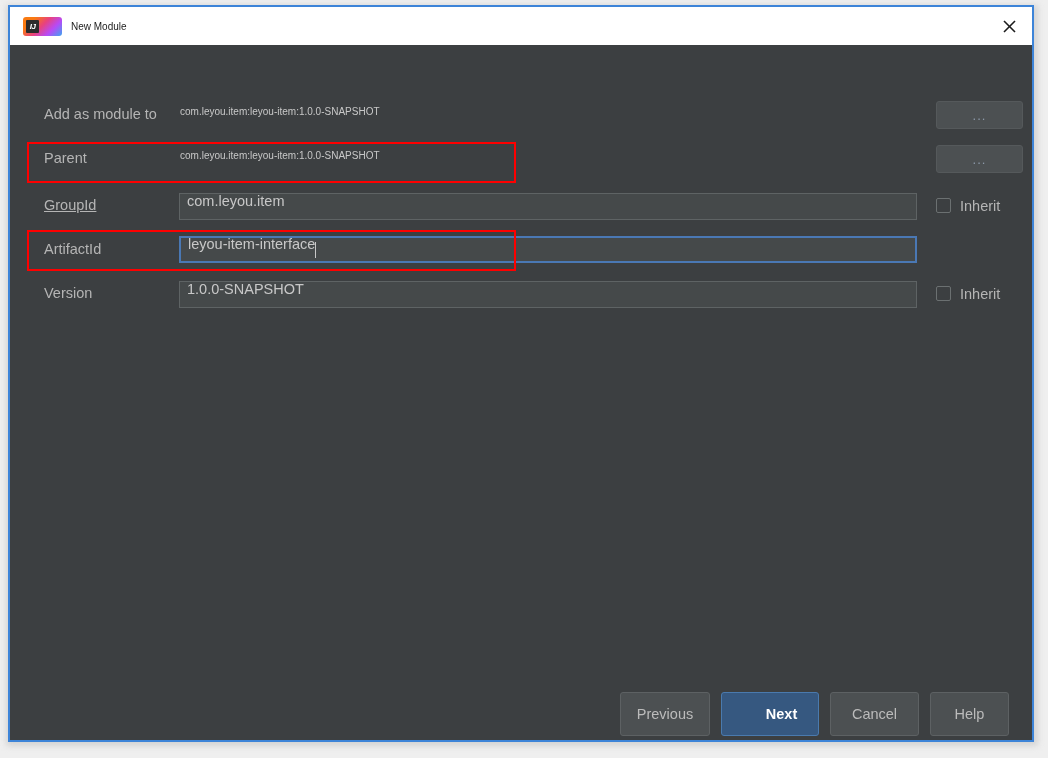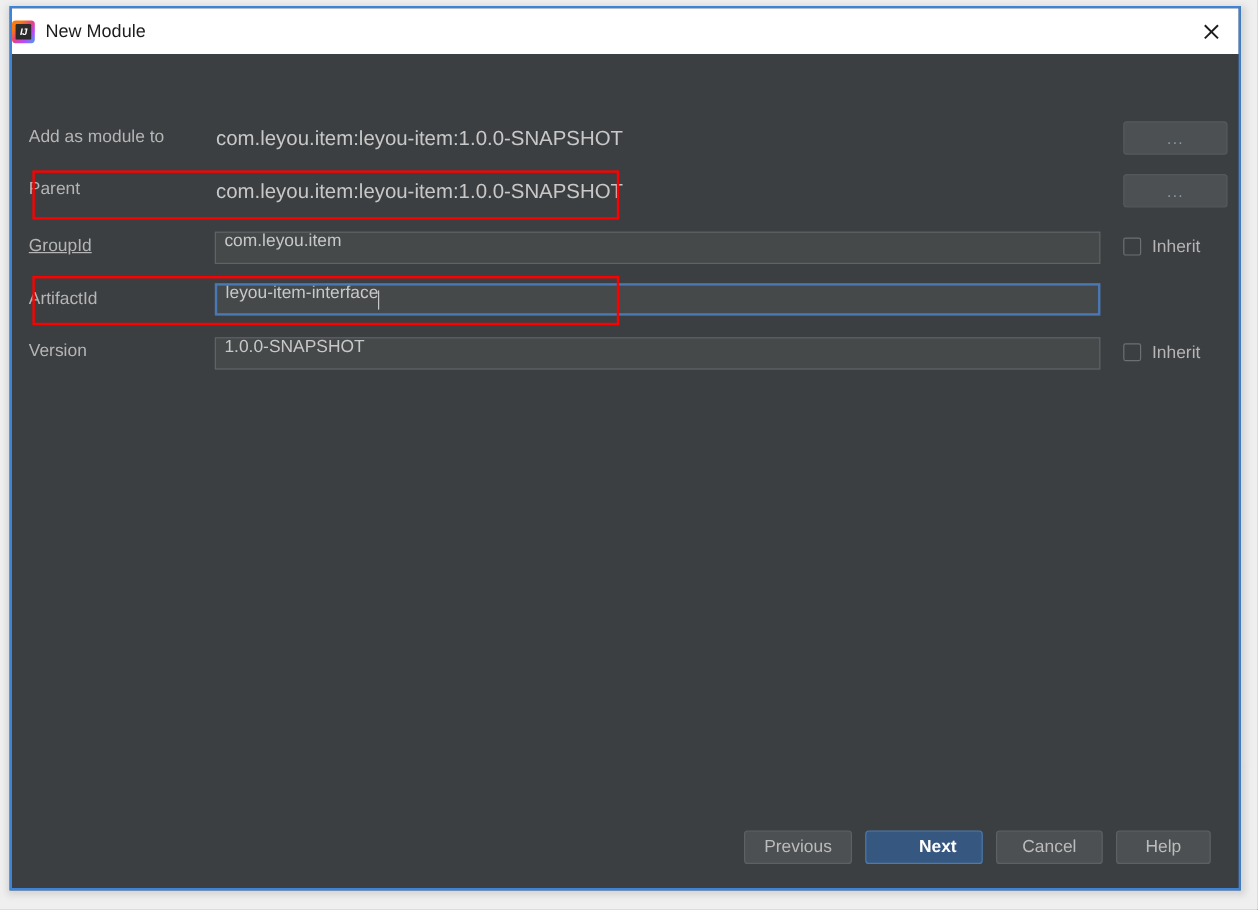--- a/index.html
+++ b/index.html
@@ -45,21 +45,22 @@
   
   #titlebar {
     height: 38px;
     background: #ffffff;
     display: flex;
     align-items: center;
     flex: 0 0 auto;
     position: relative;
   }
   .ij-icon {
-    width: 19px; height: 19px;
+    width: 39px; height: 19px;
+    margin-left: 13px;
     position: relative;
     border-radius: 3px;
     background: linear-gradient(135deg,#f97a12 0%, #f97a12 22%, #e8427d 48%, #b74af7 72%, #3ba6f0 100%);
     flex: 0 0 auto;
     font-style: italic;
   }
   .ij-icon .inner {
     position: absolute;
     left: 3px; top: 3px;
     width: 13px; height: 13px;
@@ -68,21 +69,21 @@
     color: #ffffff;
     font-size: 8px;
     font-weight: bold;
     line-height: 13px;
     text-align: center;
     letter-spacing: -0.5px;
     font-family: "Liberation Sans", sans-serif;
   }
   #title-text {
     margin-left: 9px;
-    font-size: 15px;
+    font-size: 10px;
     color: #1c1c1c;
     font-family: "Liberation Sans", sans-serif;
   }
   #close-button {
     position: absolute;
     right: 0; top: 0;
     width: 46px; height: 38px;
     display: flex;
     align-items: center;
     justify-content: center;
@@ -94,29 +95,29 @@
   #dialog-body {
     flex: 1 1 auto;
     position: relative;
     background: #3c3f41;
     overflow: hidden;
   }
 
   
   .row-label {
     position: absolute;
-    left: 14px;
+    left: 34px;
     font-size: 14.5px;
     color: #b5b5b5;
     white-space: nowrap;
   }
   .row-static-value {
     position: absolute;
     left: 170px;
-    font-size: 17px;
+    font-size: 10px;
     color: #c8c8c8;
     white-space: nowrap;
   }
 
   
   .text-field {
     position: absolute;
     left: 169px;
     width: 738px;
     height: 27px;
@@ -190,21 +191,21 @@
   #button-bar {
     position: absolute;
     left: 0;
     bottom: 0;
     width: 100%;
     height: 62px;
   }
   .dlg-button {
     position: absolute;
     top: 14px;
-    height: 28px;
+    height: 44px;
     box-sizing: border-box;
     background: #4c5052;
     border: 1px solid #5d6163;
     border-radius: 3px;
     color: #bbbbbb;
     font-size: 14.5px;
     font-family: "Liberation Sans", sans-serif;
     display: flex;
     align-items: center;
     justify-content: center;

